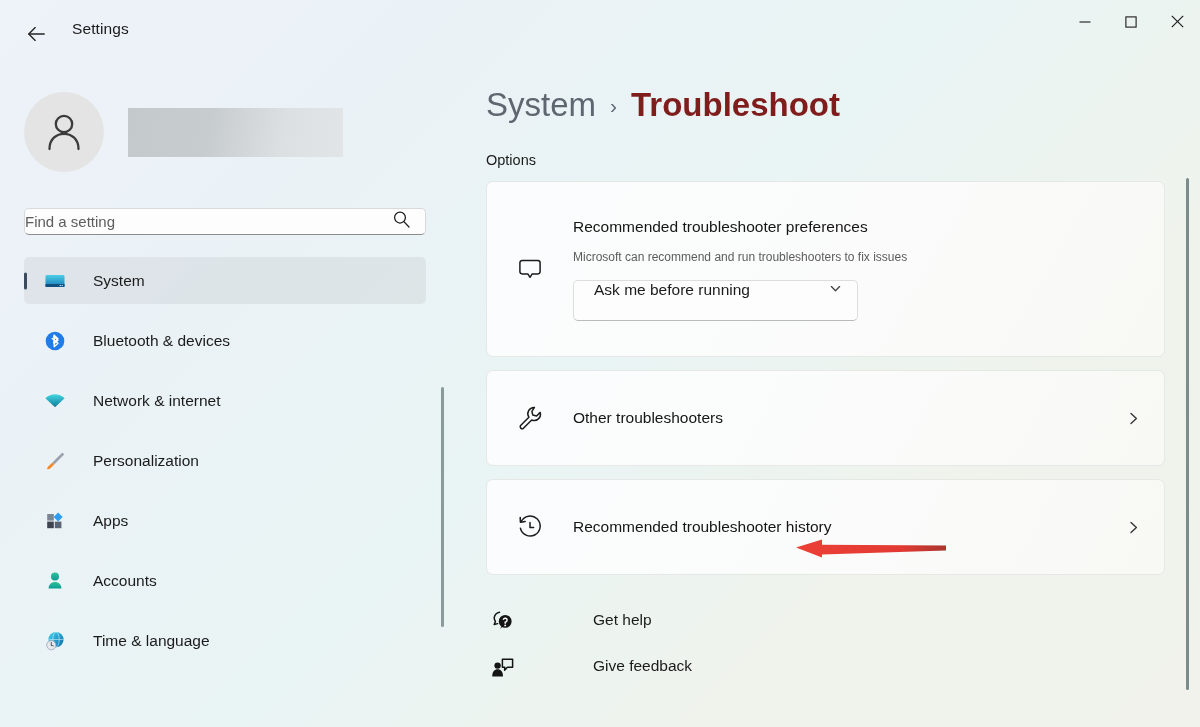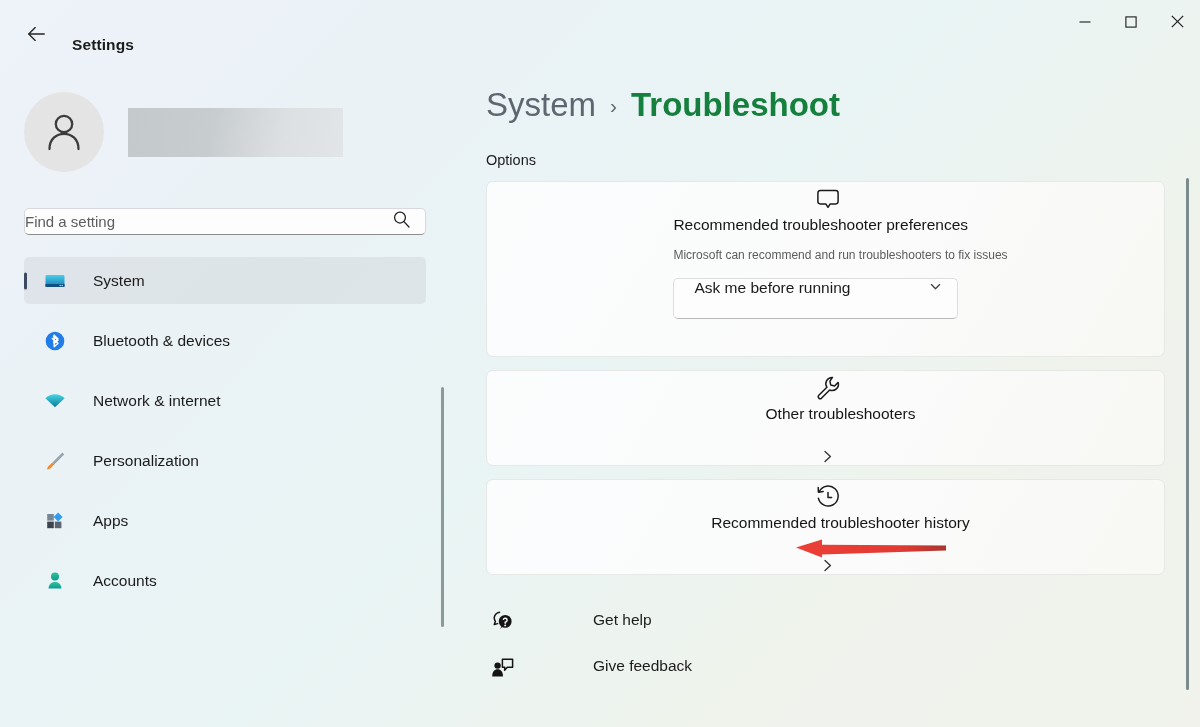--- a/index.html
+++ b/index.html
@@ -23,25 +23,24 @@
     z-index: 5;
   }
   .back-btn {
     width: 44px; height: 36px;
     margin-left: 14px; margin-top: 18px;
     display: flex; align-items: center; justify-content: center;
     border-radius: 5px;
     cursor: pointer;
   }
   .app-title {
-    margin-top: 36px; margin-left: 14px;
+    margin-top: 20px; margin-left: 14px;
     font-size: 15.5px;
     color: #1b1b1b;
     letter-spacing: .1px;
-    font-weight: bold;
   }
   .win-controls {
     position: absolute; top: 0; right: 0;
     display: flex;
   }
   .win-btn {
     width: 46px; height: 46px;
     display: flex; align-items: center; justify-content: center;
     cursor: pointer;
   }
@@ -158,42 +157,41 @@
     cursor: pointer;
   }
   .bc-sep {
     font-size: 21px;
     color: #5e6670;
     margin: 0 14px;
     position: relative; top: -3px;
   }
   .bc-current {
     font-size: 33px;
-    color: #15803d;
+    color: #7f1d1d;
     font-weight: 600;
   }
   .section-title {
     font-size: 14.5px;
     color: #1b1b1b;
     font-weight: 400;
     margin-top: 10px;
     margin-bottom: 13px;
   }
 
   .card {
     width: 679px;
     background: linear-gradient(120deg, #fbfcfd 0%, #fafbfa 60%, #f8f9f4 100%);
     border: 1px solid #e6e8e6;
     border-radius: 7px;
     display: flex;
     align-items: center;
     padding: 0 22px 0 26px;
     margin-bottom: 13px;
     position: relative;
-    flex-direction: column;
   }
   .card.tall { height: 176px; align-items: center; }
   .card.row { height: 96px; cursor: pointer; }
 
   .card-icon {
     width: 34px; flex: 0 0 34px;
     display: flex; align-items: center; justify-content: center;
     color: #1b1b1b;
   }
   .card-body { margin-left: 26px; flex: 1; }
@@ -402,20 +400,39 @@
                   <stop offset="100%" stop-color="#0c9b93"></stop>
             </linearGradient>
               </defs>
             <circle cx="12" cy="7.4" r="4" fill="url(#gAcc)"></circle>
             <path d="M5.6 19.6 C5.6 15.4 8.4 13 12 13 C15.6 13 18.4 15.4 18.4 19.6 Z" fill="url(#gAcc)"></path>
           </svg>
         </span>
         <span class="nav-label">Accounts</span>
       </div>
 
+      <div class="nav-item">
+        <span class="nav-icon">
+          <svg width="24" height="24" viewBox="0 0 24 24">
+            <defs>
+                <linearGradient id="gGlobe" x1="0" y1="0" x2="1" y2="1">
+              <stop offset="0%" stop-color="#3fd4ef"></stop>
+                  <stop offset="100%" stop-color="#0c6aa8"></stop>
+            </linearGradient>
+              </defs>
+            <circle cx="13" cy="10.6" r="7.6" fill="url(#gGlobe)"></circle>
+            <ellipse cx="13" cy="10.6" rx="3.2" ry="7.6" fill="none" stroke="#cdeefb" stroke-width="0.75" opacity="0.85"></ellipse>
+            <line x1="5.6" y1="10.6" x2="20.4" y2="10.6" stroke="#cdeefb" stroke-width="0.75" opacity="0.85"></line>
+            <circle cx="8.3" cy="16.2" r="4.6" fill="#e6e9ee" stroke="#9aa5b1" stroke-width="0.8"></circle>
+            <line x1="8.3" y1="16.2" x2="8.3" y2="13.4" stroke="#4a5560" stroke-width="0.95" stroke-linecap="round"></line>
+            <line x1="8.3" y1="16.2" x2="10.3" y2="16.9" stroke="#4a5560" stroke-width="0.95" stroke-linecap="round"></line>
+          </svg>
+        </span>
+        <span class="nav-label">Time &amp; language</span>
+      </div>
 
     </div>
 
     <div class="sb-track">
       <div class="sb-thumb" id="sbThumb" style="top: 300px; height: 240px;"></div>
     </div>
   </div>
 
   <div class="main">
 

